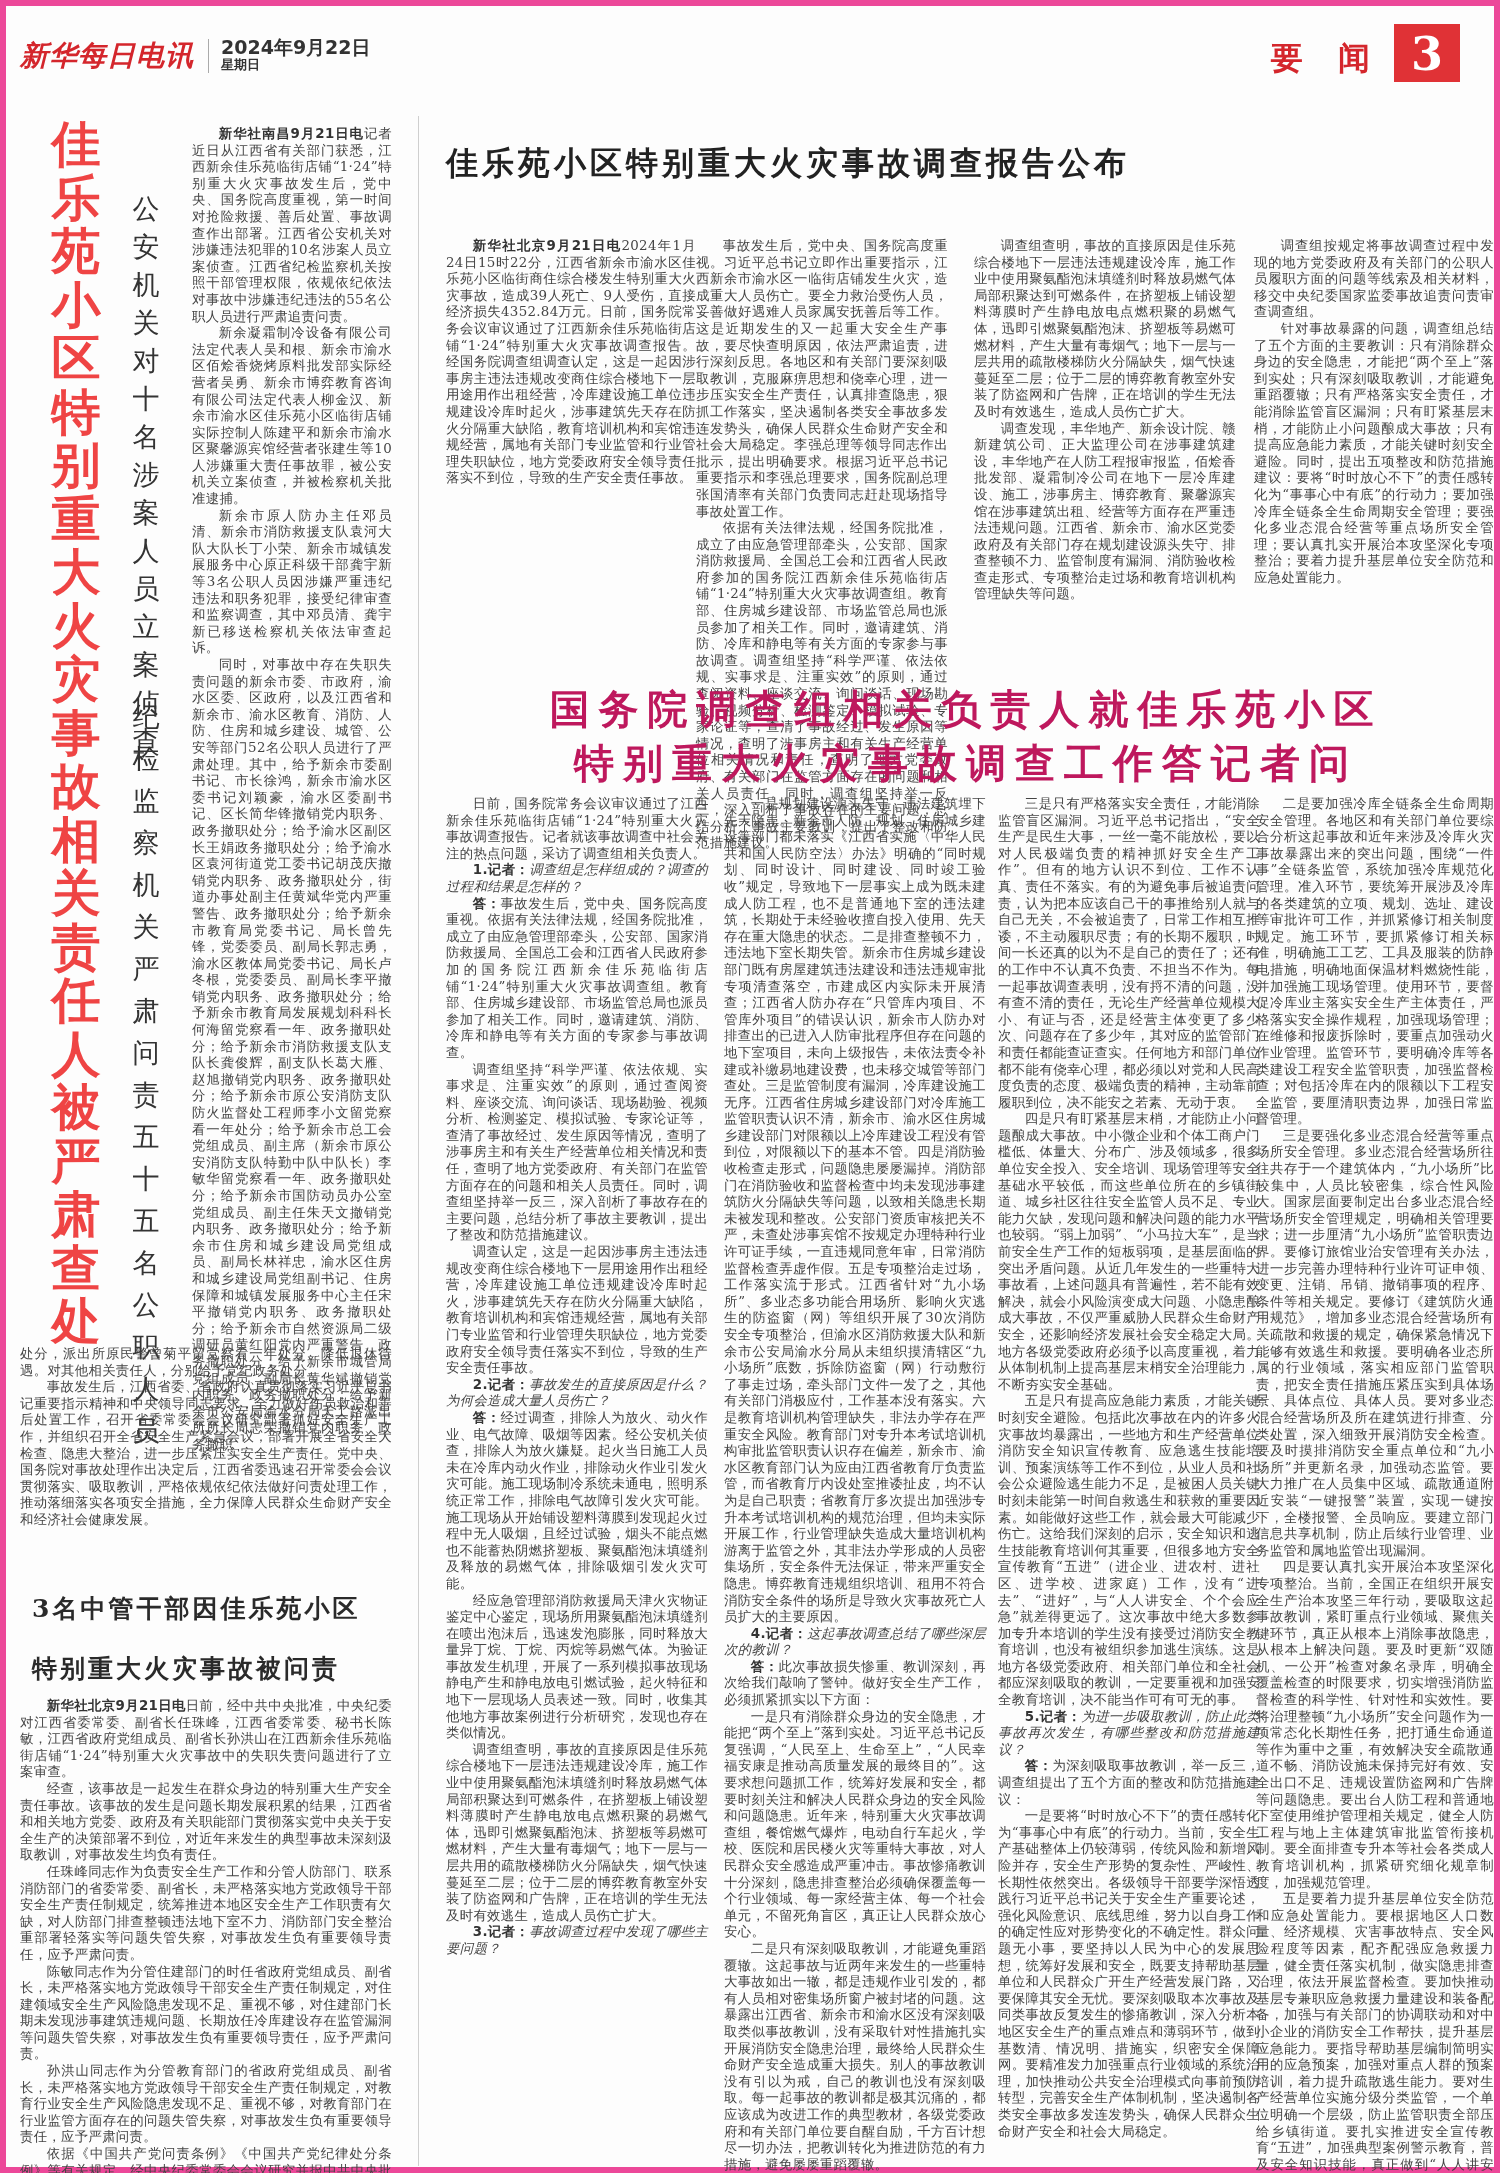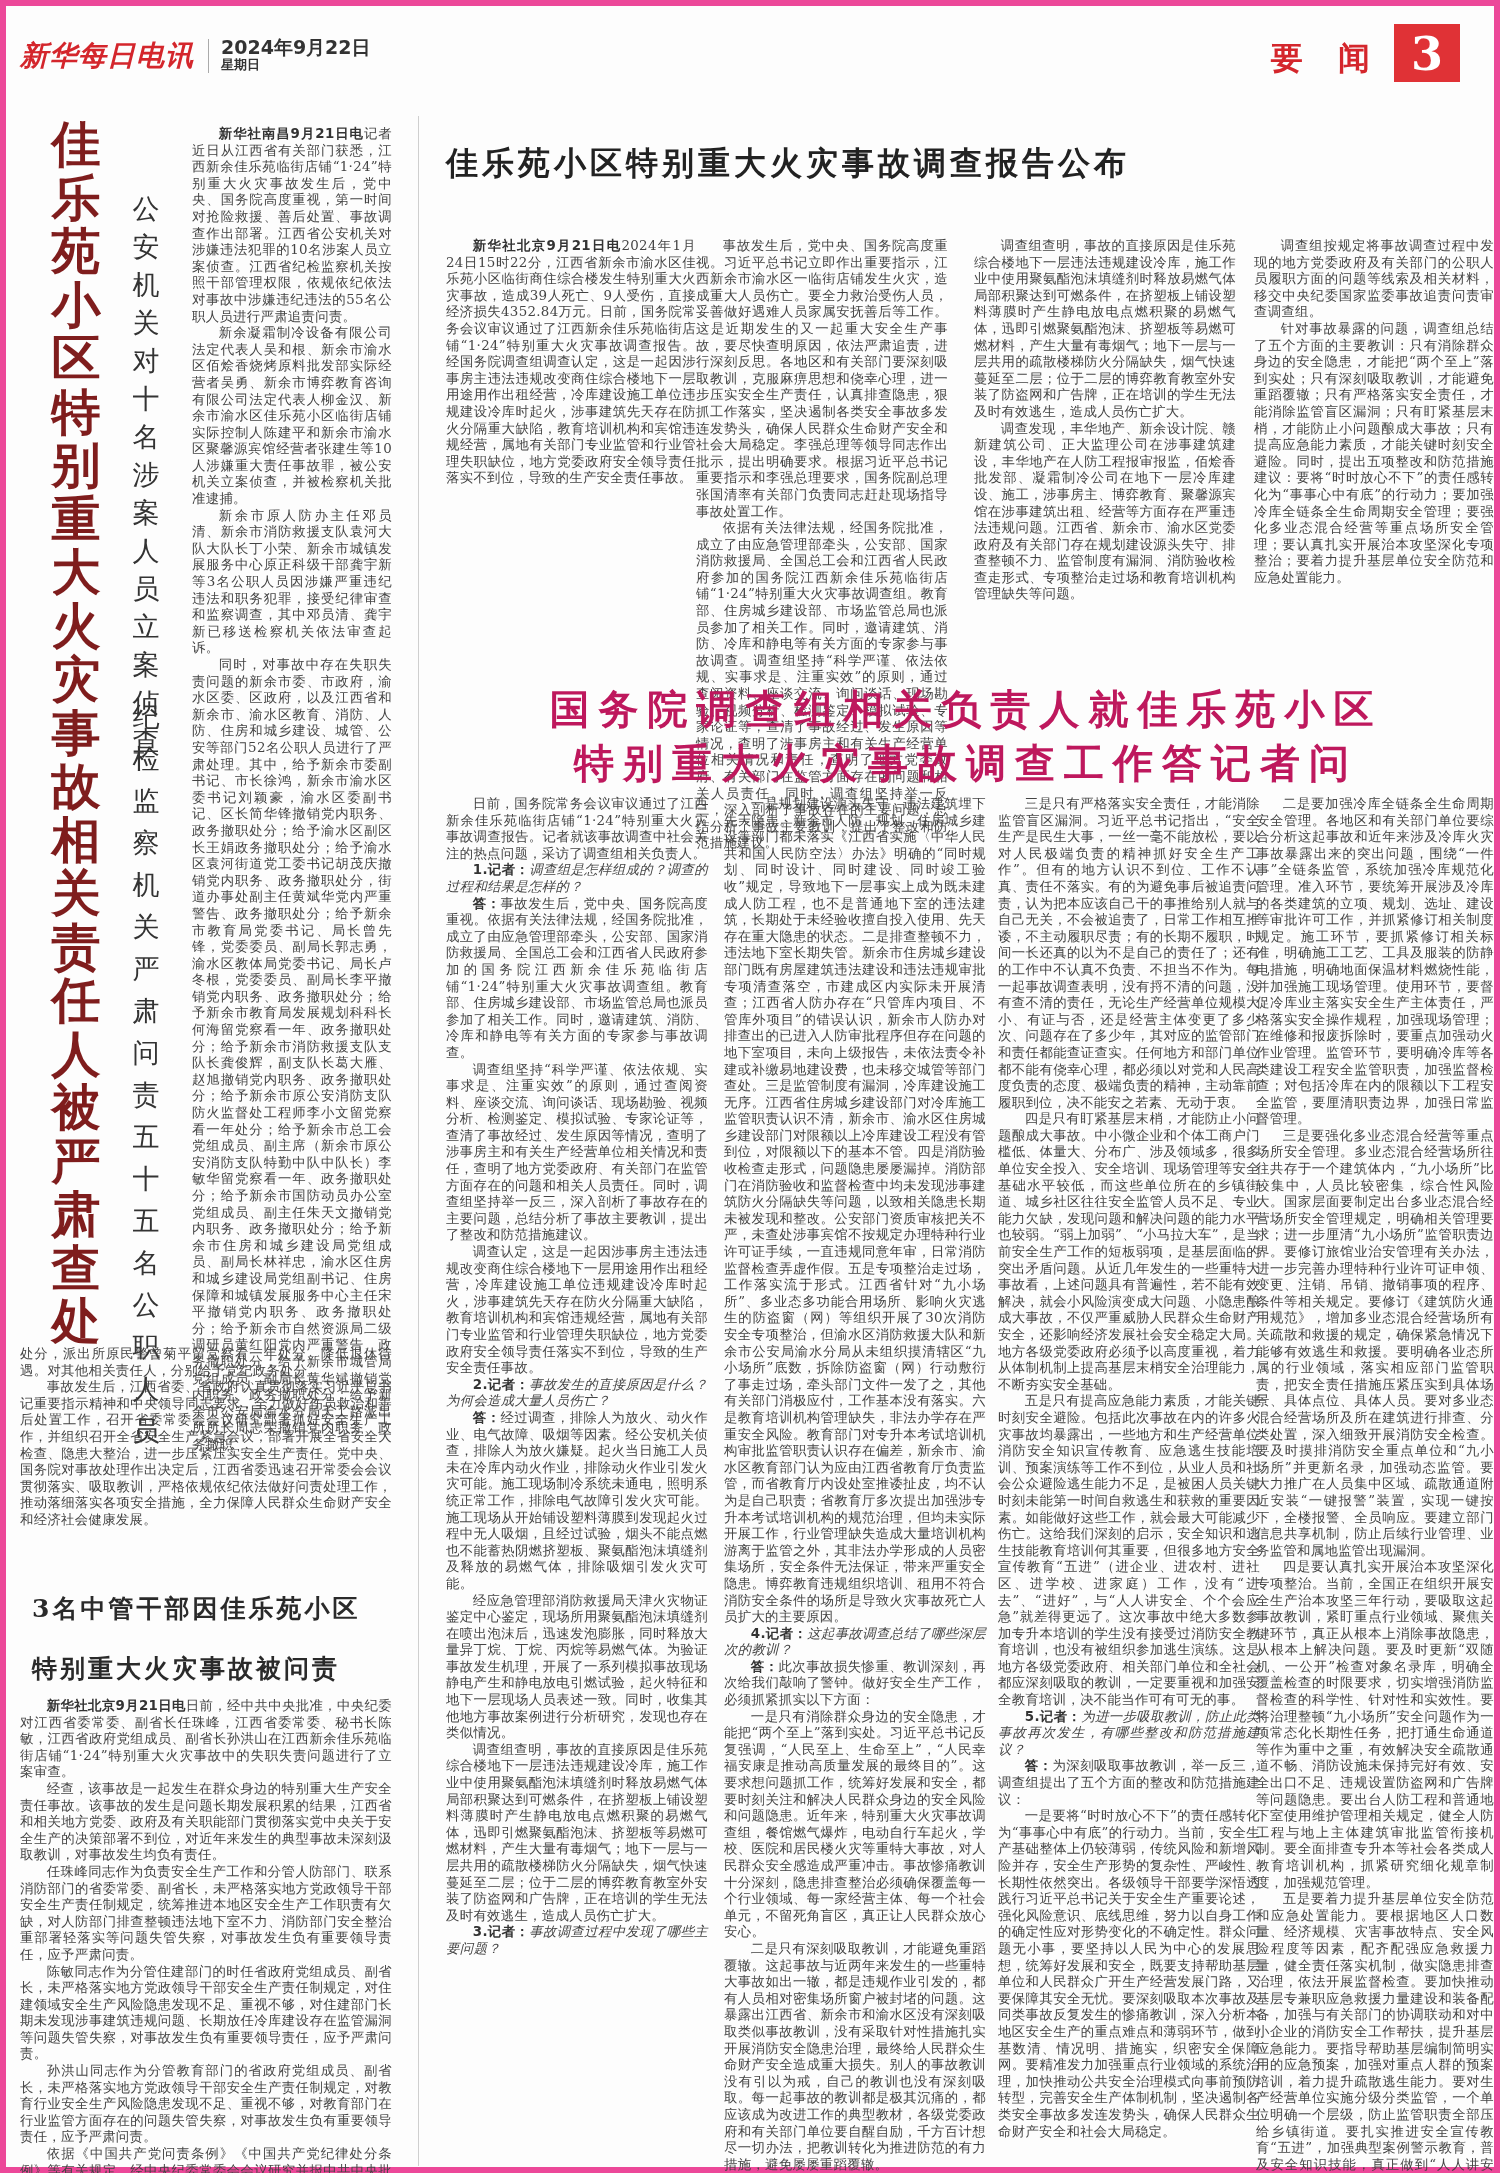--- a/index.html
+++ b/index.html
@@ -13,21 +13,21 @@
   .logo { color: #d4262c; font-family: "DejaVu Serif", serif; font-weight: bold; font-style: italic; font-size: 28px; letter-spacing: 1px; }
   .logo-sep { width: 1px; height: 34px; background: #aaaaaa; margin: 0 12px 0 14px; }
   .dateblock { font-family: "DejaVu Sans", sans-serif; color: #333; line-height: 18px; }
   .dateblock .d1 { font-size: 19px; font-weight: bold; }
   .dateblock .d2 { font-size: 13px; font-weight: bold; }
   .section-tag { position: absolute; right: 34px; top: 18px; display: flex; align-items: flex-end; }
   .section-name { color: #d4262c; font-size: 32px; font-weight: bold; letter-spacing: 12px; margin-right: 12px; line-height: 48px; }
   .page-num { width: 66px; height: 58px; background: #e03236; color: #fff; font-size: 46px; font-weight: bold; text-align: center; line-height: 60px; font-family: "DejaVu Serif", serif; }
 
   
-  .big-vert { position: absolute; left: 44px; top: 112px; width: 52px; font-size: 49px; font-weight: bold; color: #7f1d1d; line-height: 53.5px; text-align: center; font-family: "DejaVu Serif", serif; }
+  .big-vert { position: absolute; left: 44px; top: 112px; width: 52px; font-size: 49px; font-weight: bold; color: #ef4444; line-height: 53.5px; text-align: center; font-family: "DejaVu Serif", serif; }
   .sub-vert-1 { position: absolute; left: 124px; top: 186px; width: 32px; font-size: 27px; color: #333; line-height: 38px; text-align: center; font-family: Liberation Mono, monospace; }
   .sub-vert-2 { position: absolute; left: 124px; top: 690px; width: 32px; font-size: 27px; color: #333; line-height: 42px; text-align: center; font-family: "DejaVu Sans", sans-serif; }
 
   .bodytext { font-size: 13.4px; line-height: 16.6px; color: #444; text-align: justify; letter-spacing: 0.3px; }
   .bodytext p { text-indent: 2em; }
   .dateline { font-family: "DejaVu Sans", sans-serif; font-weight: bold; color: #333; }
 
   .left-col-1 { position: absolute; left: 186px; top: 120px; width: 200px; }
   .left-wide { position: absolute; left: 14px; top: 1340px; width: 372px; }
 

